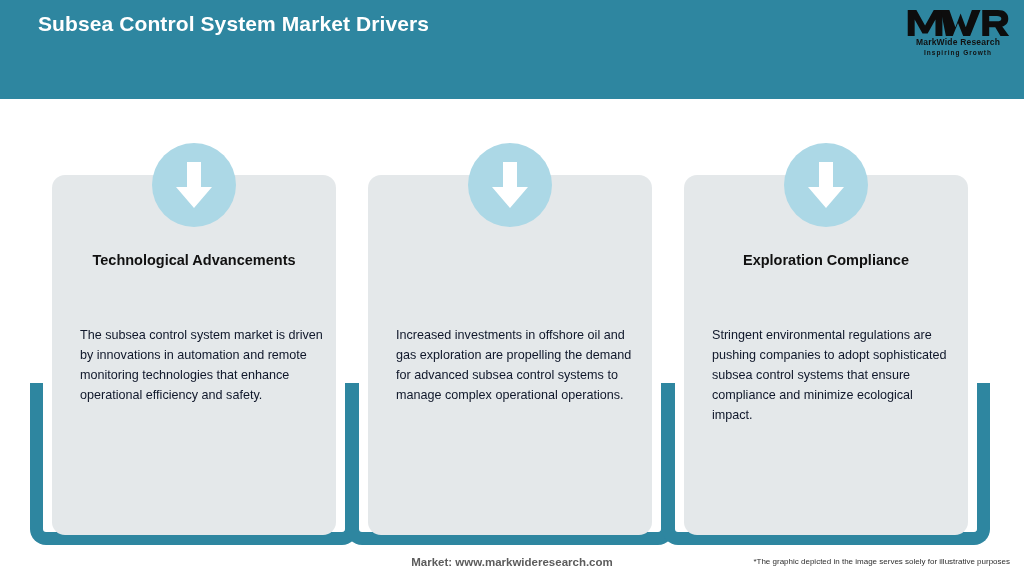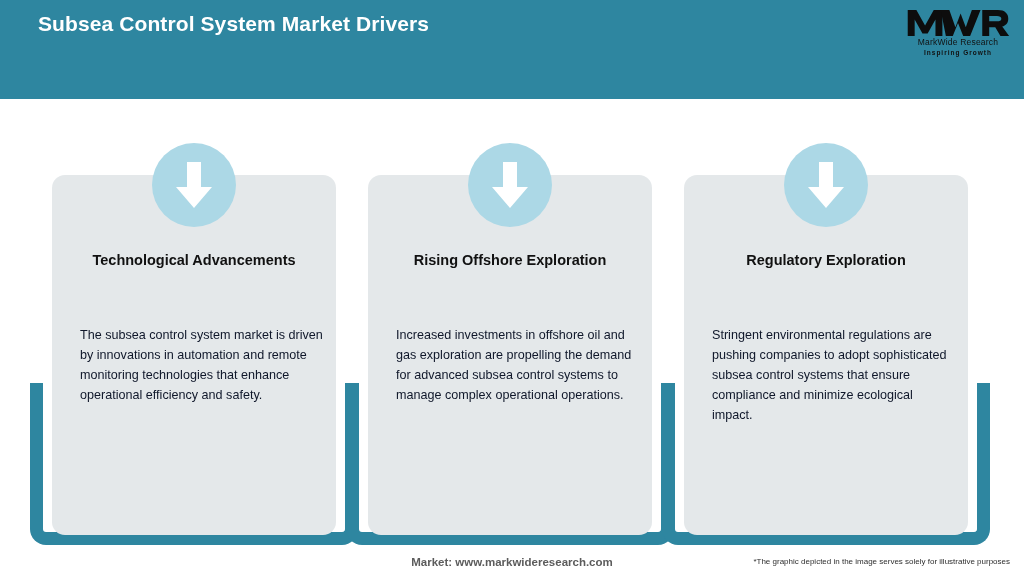--- a/index.html
+++ b/index.html
@@ -50,21 +50,21 @@
     text-align: center;
   }
   .logo-mark {
     display: block;
     width: 100%;
     height: 30px;
   }
   .logo-name {
     display: block;
     font-size: 8.5px;
-    font-weight: normal;
+    font-weight: bold;
     color: #111111;
     letter-spacing: 0.2px;
     line-height: 11px;
     margin-top: -1px;
   }
   .logo-tagline {
     display: block;
     font-size: 6.5px;
     font-weight: bold;
     color: #111111;
@@ -205,32 +205,31 @@
   </div>
 
   <div class="card-wrap c1">
     <div class="bracket"></div>
     <div class="card"></div>
     <div class="icon-circle">
       <svg width="42" height="50" viewBox="0 0 42 50" aria-hidden="true">
         <path d="M14 2 L28 2 L28 27 L39 27 L21 48 L3 27 L14 27 Z" fill="#ffffff"></path>
       </svg>
     </div>
-    <div class="card-title">Rising Offshore Exploration</div>
     <div class="card-body">Increased investments in offshore oil and gas exploration are propelling the demand for advanced subsea control systems to manage complex operational operations.</div>
   </div>
 
   <div class="card-wrap c2">
     <div class="bracket"></div>
     <div class="card"></div>
     <div class="icon-circle">
       <svg width="42" height="50" viewBox="0 0 42 50" aria-hidden="true">
         <path d="M14 2 L28 2 L28 27 L39 27 L21 48 L3 27 L14 27 Z" fill="#ffffff"></path>
       </svg>
     </div>
-    <div class="card-title">Regulatory Exploration</div>
+    <div class="card-title">Exploration Compliance</div>
     <div class="card-body">Stringent environmental regulations are pushing companies to adopt sophisticated subsea control systems that ensure compliance and minimize ecological impact.</div>
   </div>
 
   <div class="footer-source">Market: www.markwideresearch.com</div>
   <div class="footer-disclaimer">*The graphic depicted in the image serves solely for illustrative purposes</div>
 
 </div>
 
 </body></html>

